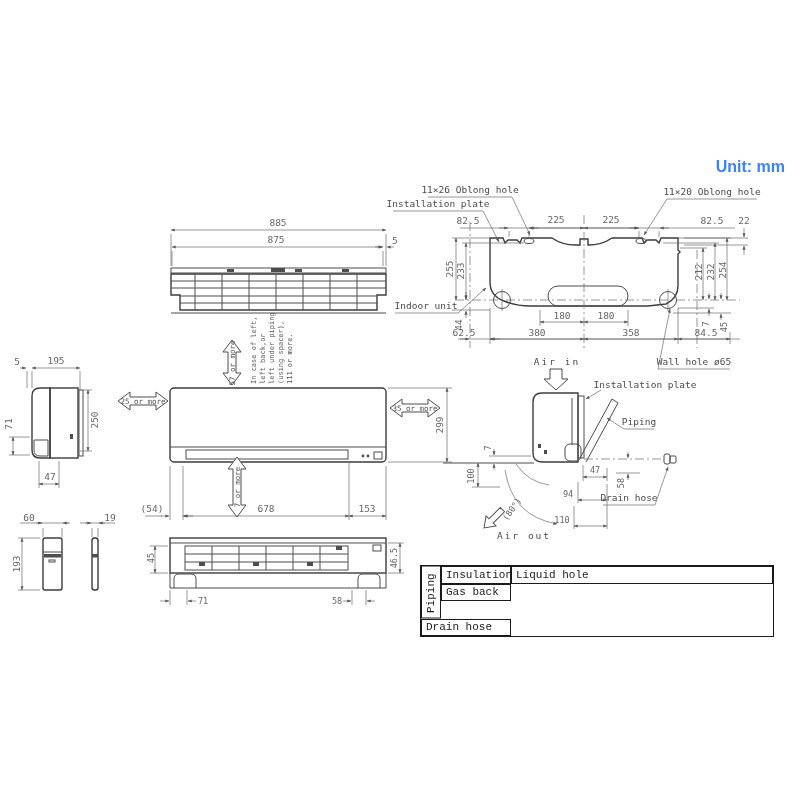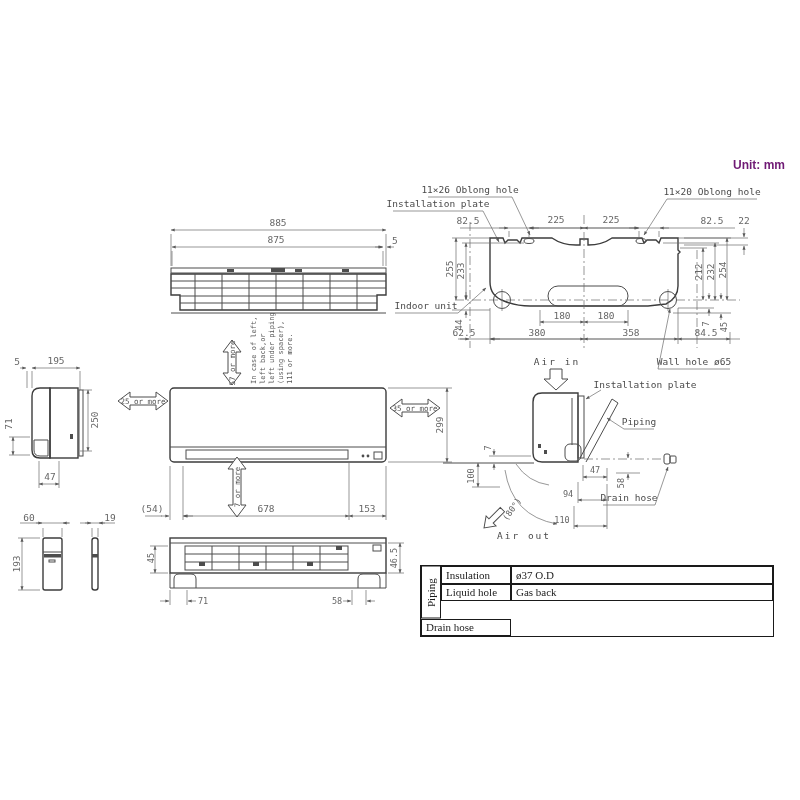--- a/index.html
+++ b/index.html
@@ -12,24 +12,24 @@
   svg .dd{stroke:#6b6b6b;fill:none;stroke-width:.7;stroke-dasharray:9 3 2 3;}
   svg .fill{fill:#4d4d4d;stroke:none;}
   svg .wh{fill:#fff;stroke:#4d4d4d;stroke-width:1;}
   svg text{fill:#585858;font-family:"DejaVu Sans Mono",monospace;}
   .dim{font-size:9.5px;fill:#666;}
   .dims{font-size:8.5px;fill:#666;}
   .lbl{font-size:9.5px;fill:#4a4a4a;}
   .arrtxt{font-size:7.5px;fill:#555;}
   .note{font-size:7px;fill:#555;}
   #unit-label{position:absolute;left:640px;top:158px;width:145px;text-align:right;
-      font-family:"Liberation Sans",sans-serif;font-weight:bold;font-size:12px;color:#701a75;}
+      font-family:"Liberation Sans",sans-serif;font-weight:bold;font-size:16px;color:#3b82f6;}
   .spec-table{position:absolute;left:420px;top:565px;width:352px;
       border:1.5px solid #1a1a1a;display:grid;grid-template-columns:20px 70px 1fr;
-      grid-auto-rows:17.5px;font-family:Liberation Serif, serif;font-size:11px;color:#1a1a1a;background:#fff;}
+      grid-auto-rows:17.5px;font-family:Liberation Mono, monospace;font-size:11px;color:#1a1a1a;background:#fff;}
   .spec-table>div{border:0.75px solid #1a1a1a;display:flex;align-items:center;padding:0 4px;white-space:nowrap;overflow:hidden;}
   .st-piping{grid-column:1;grid-row:1/span 3;justify-content:center;writing-mode:vertical-rl;transform:rotate(180deg);padding:2px 0;}
   .st-drain{grid-column:1/span 2;}
 </style>
 </head>
 <body>
 
 <div id="canvas">
 
 <div id="unit-label">Unit: mm</div>
@@ -379,19 +379,18 @@
   <line class="tn" x1="366" y1="590" x2="366" y2="605"></line>
   <line class="tn" x1="343" y1="601" x2="351" y2="601" marker-end="url(#ar)"></line>
   <line class="tn" x1="375" y1="601" x2="367" y2="601" marker-end="url(#ar)"></line>
   <text class="dims" x="337" y="604" text-anchor="middle">58</text>
 </g>
 </svg>
 
 <div class="spec-table">
   <div class="st-piping">Piping</div>
   <div>Insulation</div>
-  <div>ø37 O.D</div>
   <div>Liquid hole</div>
   <div>Gas back</div>
   <div class="st-drain">Drain hose</div>
 </div>
 
 </div>
 
 </body></html>

